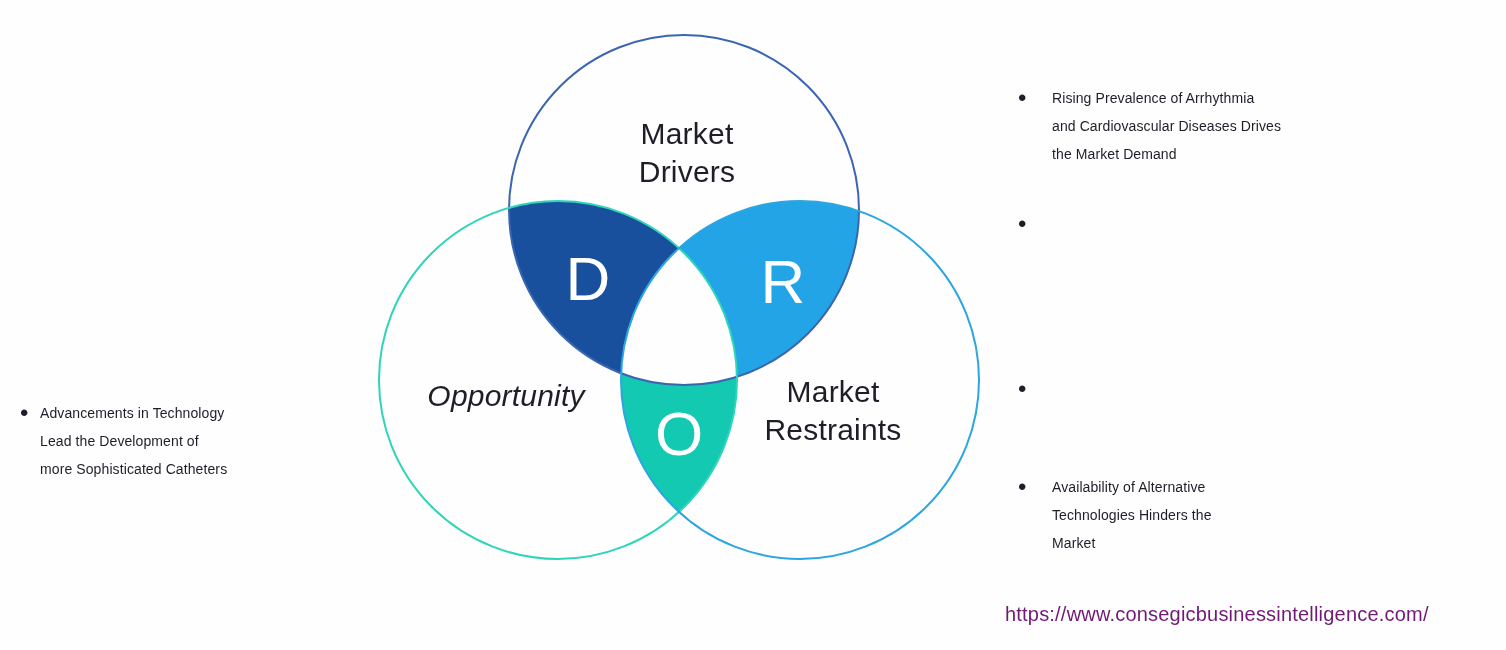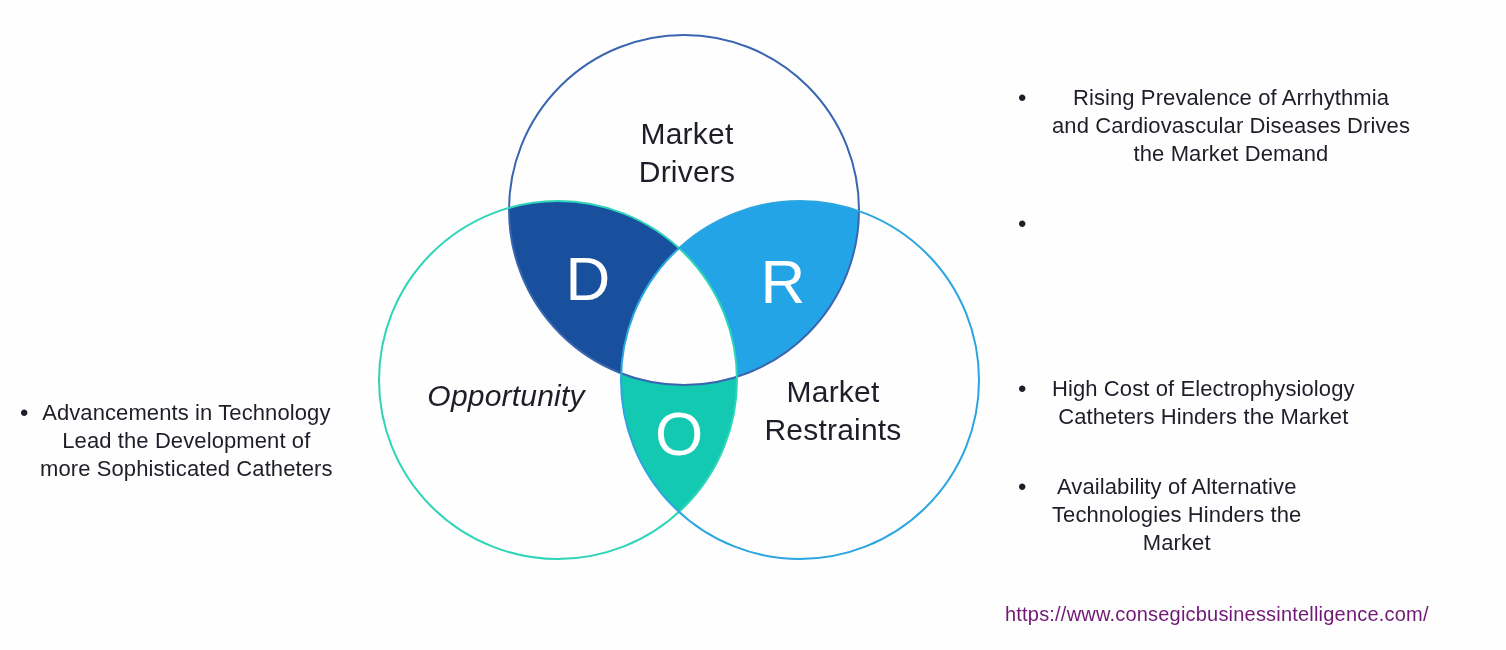--- a/index.html
+++ b/index.html
@@ -36,25 +36,24 @@
     position: absolute;
     display: flex;
     align-items: flex-start;
   }
   .bullet-dot {
     font-size: 24px;
     line-height: 28px;
     flex: 0 0 auto;
   }
   .bullet-text {
-    font-size: 22px;
+    font-size: 14px;
     line-height: 28px;
     white-space: pre-line;
     letter-spacing: 0.1px;
-    text-align: center;
   }
 
   .left-note { left: 20px; top: 399px; width: 372px; }
   .left-note .bullet-dot { width: 20px; }
 
   .right-panel .bullet-item { left: 1018px; width: 452px; }
   .right-panel .bullet-dot { width: 34px; }
   .item-0 { top: 84px; }
   .item-1 { top: 204px; }
   .item-1 .bullet-dot { padding-top: 6px; }
@@ -128,22 +127,20 @@
       <span class="bullet-dot">•</span>
       <span class="bullet-text">Rising Prevalence of Arrhythmia
 and Cardiovascular Diseases Drives
 the Market Demand</span>
     </div>
     <div class="bullet-item item-1">
       <span class="bullet-dot">•</span>
     </div>
     <div class="bullet-item item-2">
       <span class="bullet-dot">•</span>
-      <span class="bullet-text">High Cost of Electrophysiology
-Catheters Hinders the Market</span>
     </div>
     <div class="bullet-item item-3">
       <span class="bullet-dot">•</span>
       <span class="bullet-text">Availability of Alternative
 Technologies Hinders the
 Market</span>
     </div>
   </div>
 
   <a class="footer-url" href="#">https://www.consegicbusinessintelligence.com/</a>

